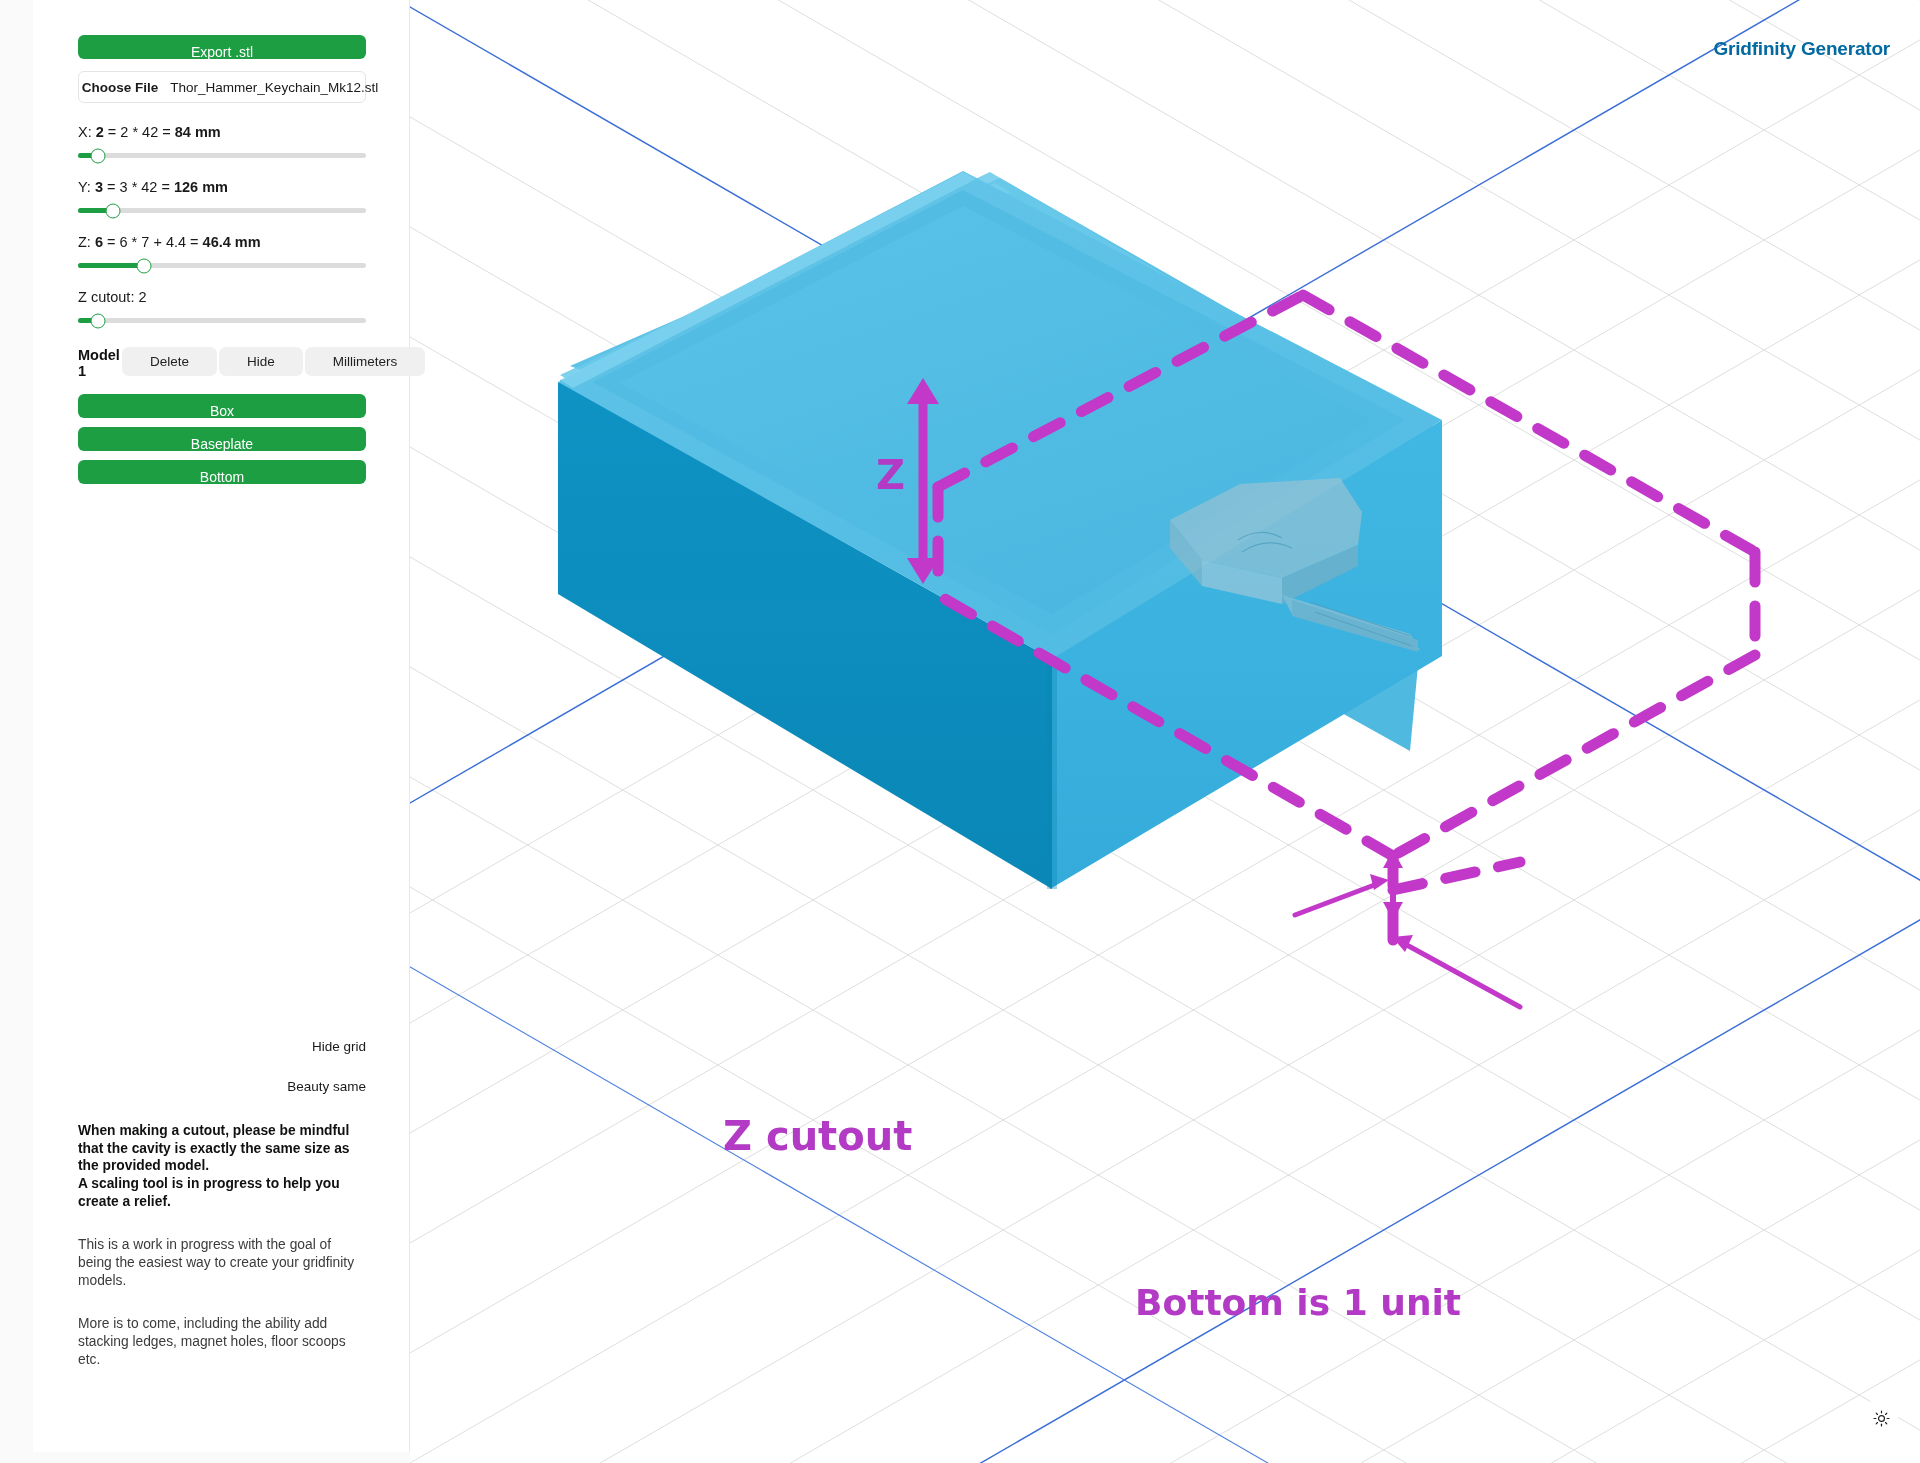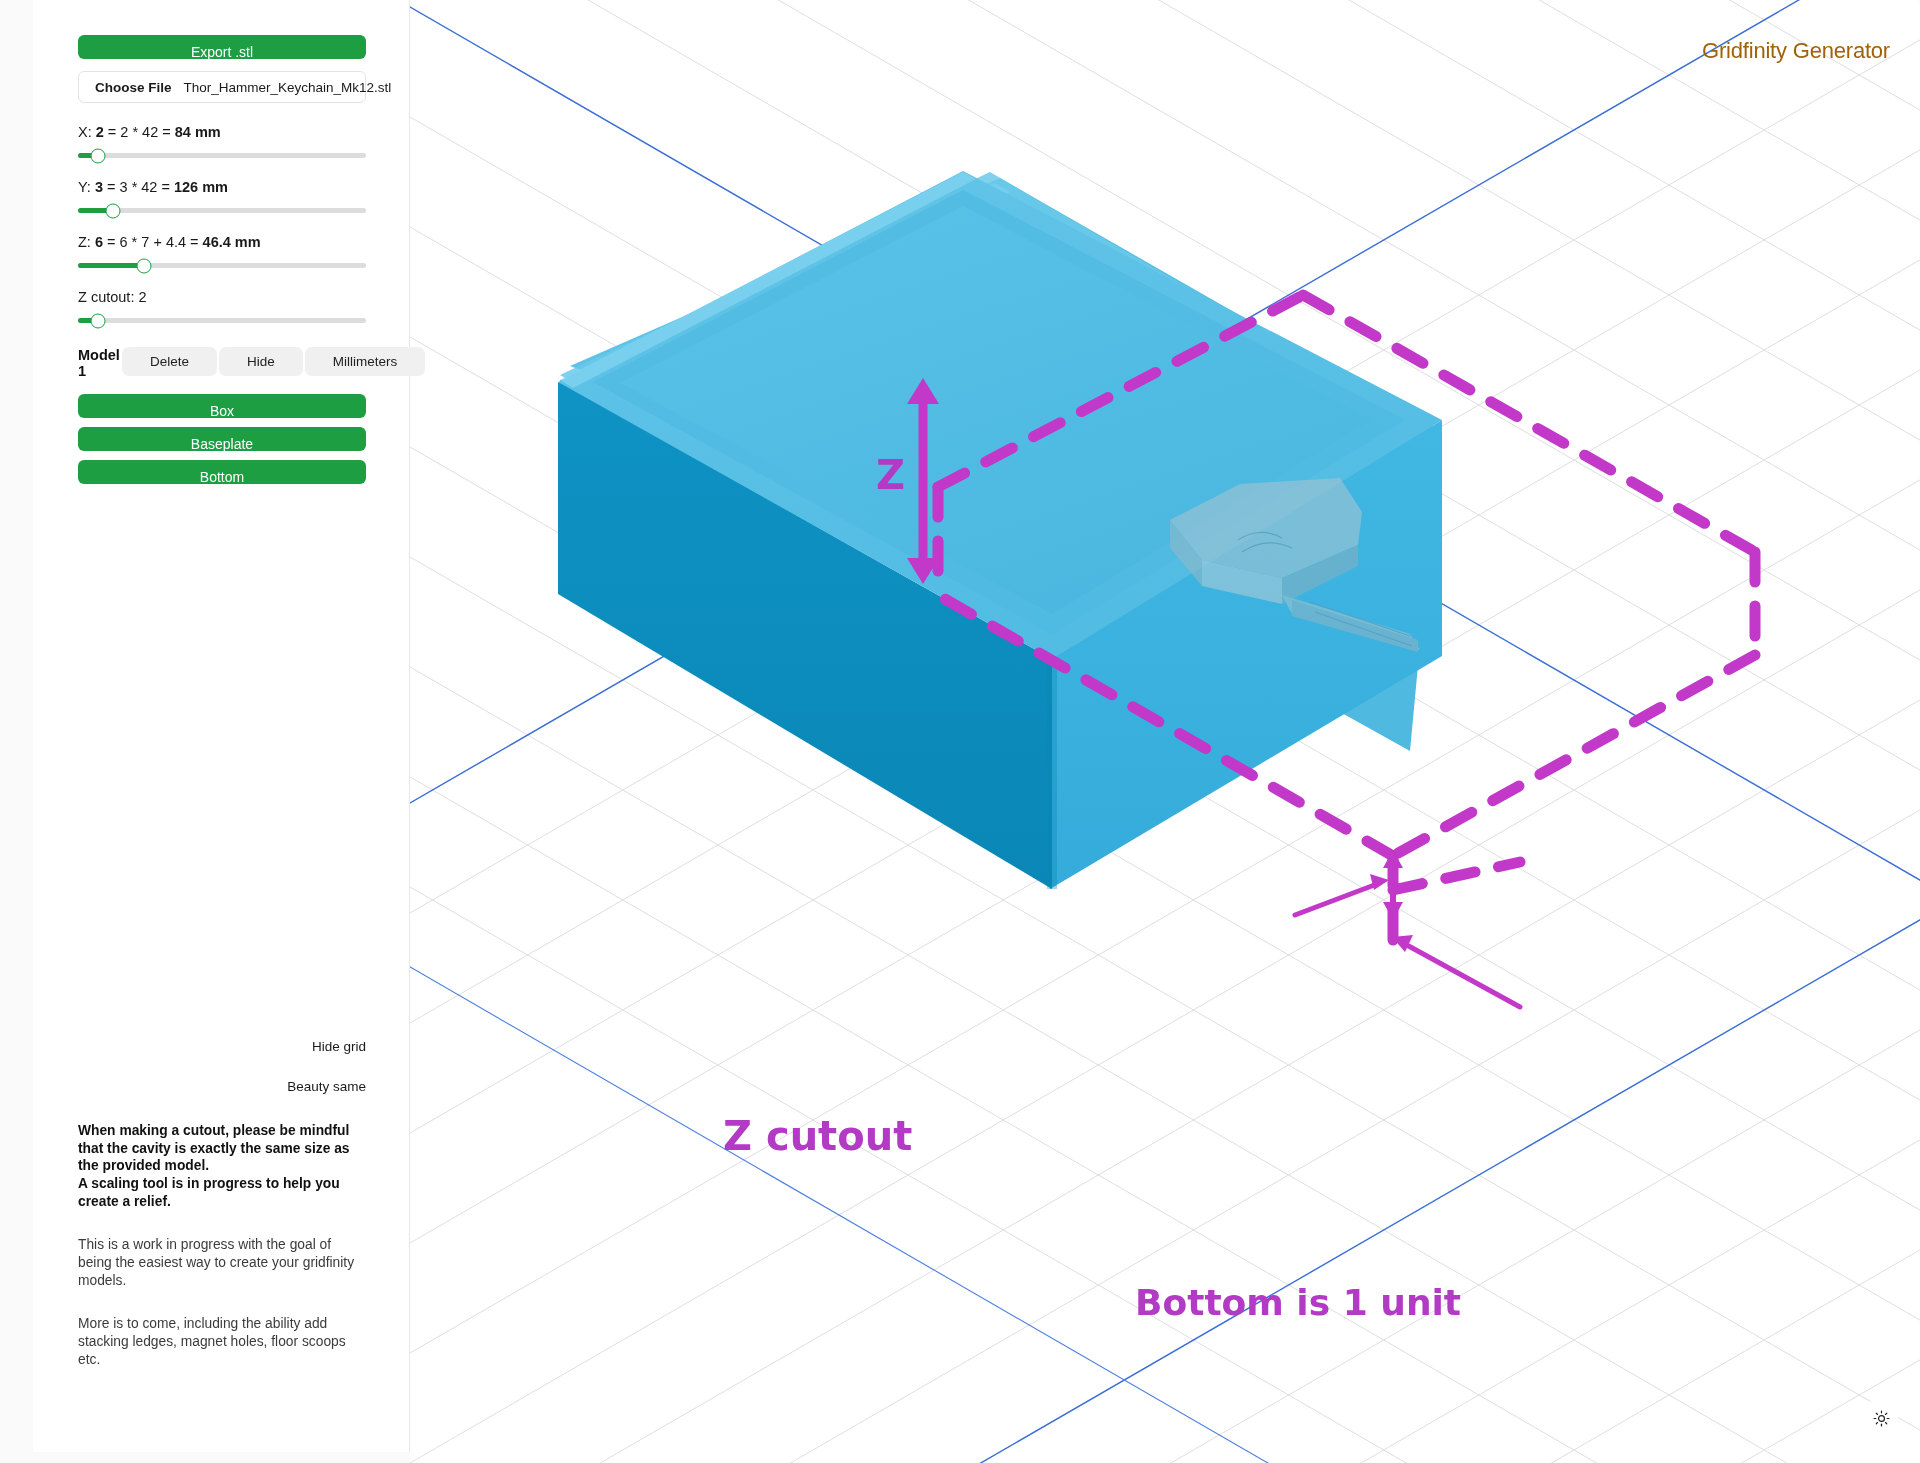--- a/index.html
+++ b/index.html
@@ -29,23 +29,23 @@
     background: #ffffff;
     overflow: hidden;
   }
 
   #grid-svg { position: absolute; left: 0; top: 0; }
 
   #title {
     position: absolute;
     right: 30px;
     top: 38px;
-    font-size: 22px;
-    font-weight: normal;
-    color: #a16207;
+    font-size: 19px;
+    font-weight: bold;
+    color: #0369a1;
     letter-spacing: -0.2px;
     white-space: nowrap;
   }
 
   #theme-toggle {
     position: absolute;
     right: 22px;
     bottom: 28px;
     width: 34px;
     height: 34px;
@@ -89,20 +89,21 @@
     width: 100%;
     height: 32px;
     border: 1px solid #e4e4e4;
     border-radius: 6px;
     display: flex;
     align-items: center;
     padding-left: 16px;
     gap: 12px;
     background: #fff;
     cursor: pointer;
+    justify-content: center;
   }
   .file-btn-label { font-size: 13.5px; color: #1a1a1a; font-weight: bold; white-space: nowrap; }
   .file-name { font-size: 13.5px; color: #1a1a1a; white-space: nowrap; }
 
   .slider-group { margin-top: 21px; }
   .slider-label {
     font-size: 14.5px;
     color: #1a1a1a;
     margin-bottom: 13px;
     white-space: nowrap;

